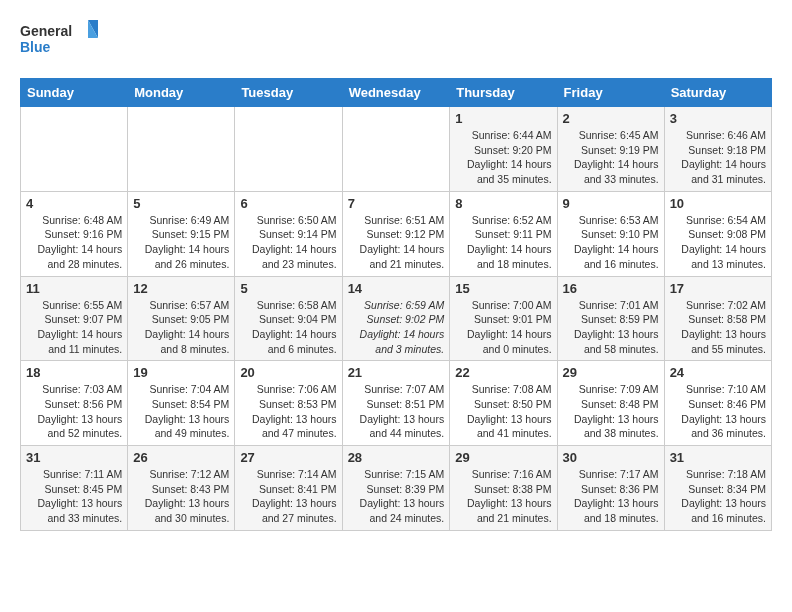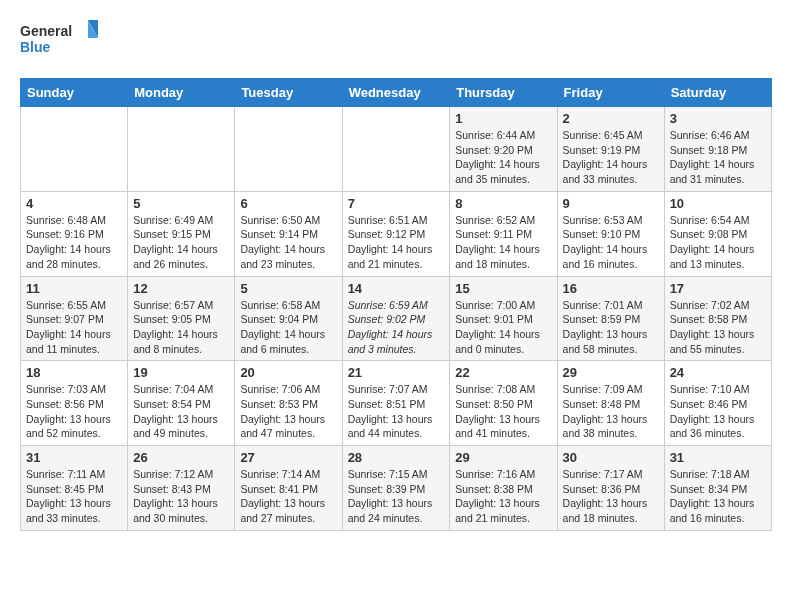--- a/index.html
+++ b/index.html
@@ -67,20 +67,21 @@
     .day-number {
       font-size: 13px;
       font-weight: bold;
       margin-bottom: 2px;
       color: #333;
     }
     .day-info {
       font-size: 10.5px;
       color: #333;
       line-height: 1.4;
+      text-align: right;
     }
     .empty-cell {
       background: #fff !important;
     }
   </style>
 </head>
 <body>
 
 <div class="header">
   <div class="logo">

